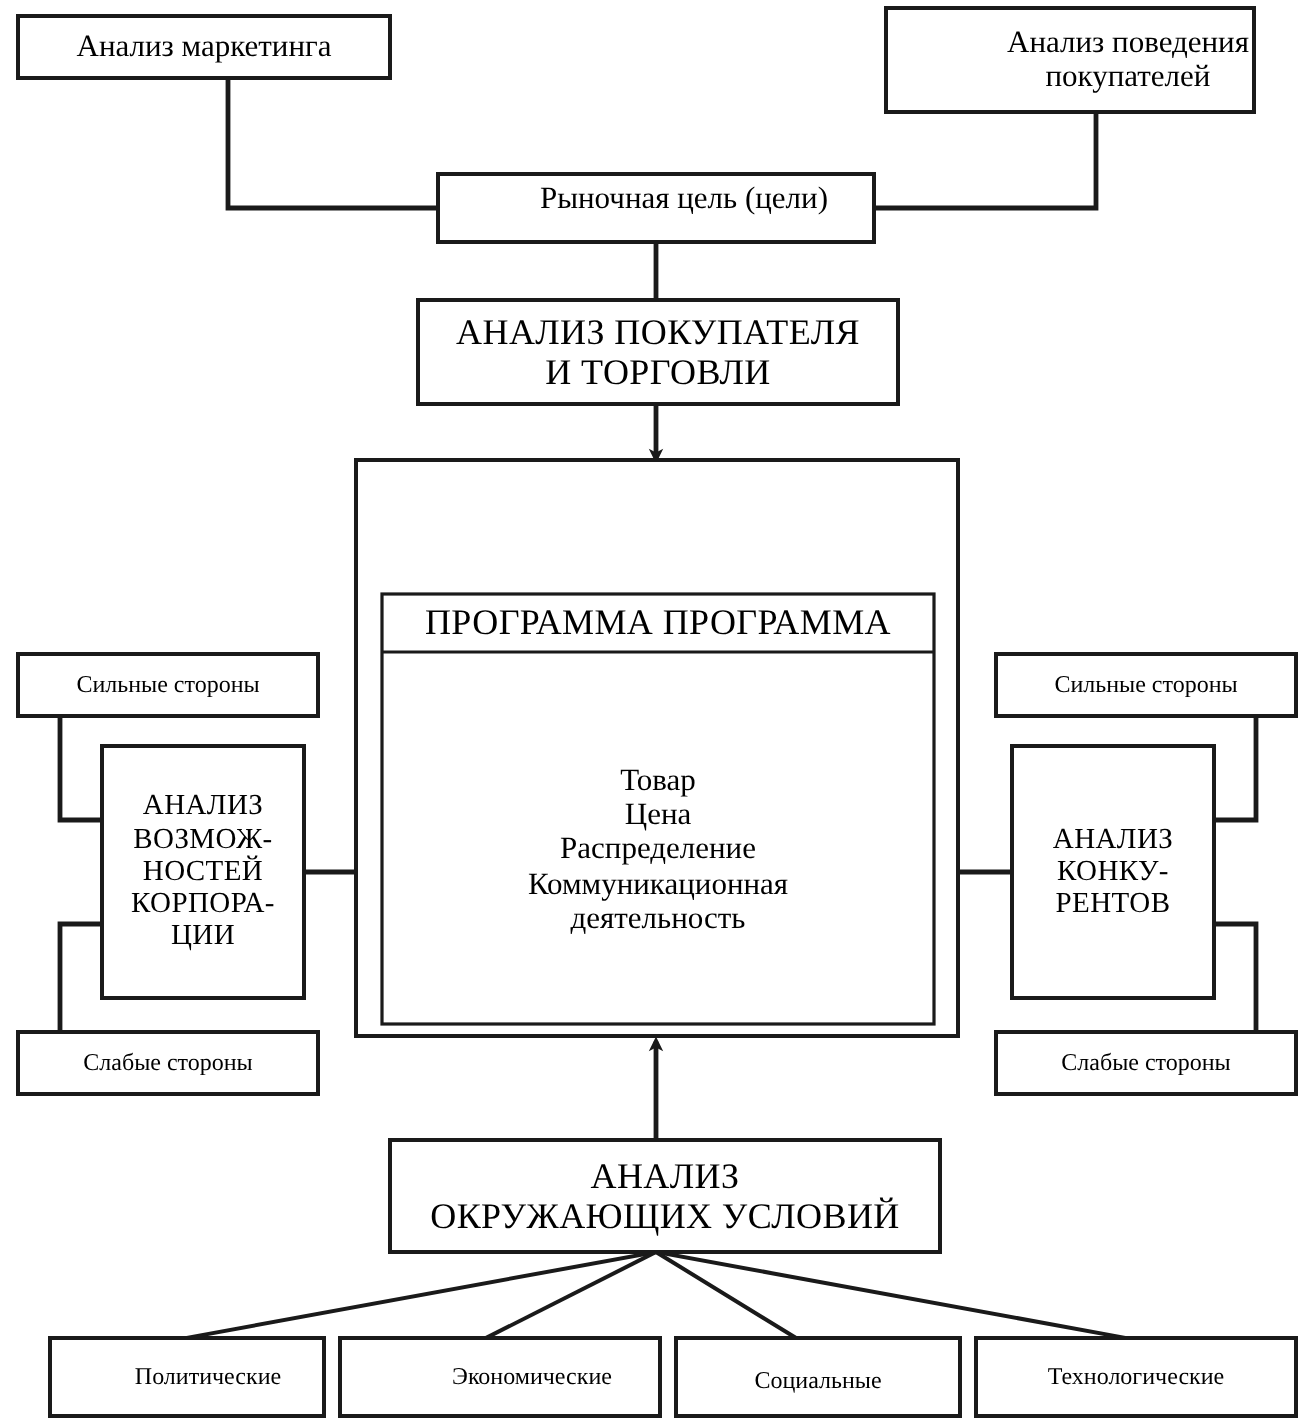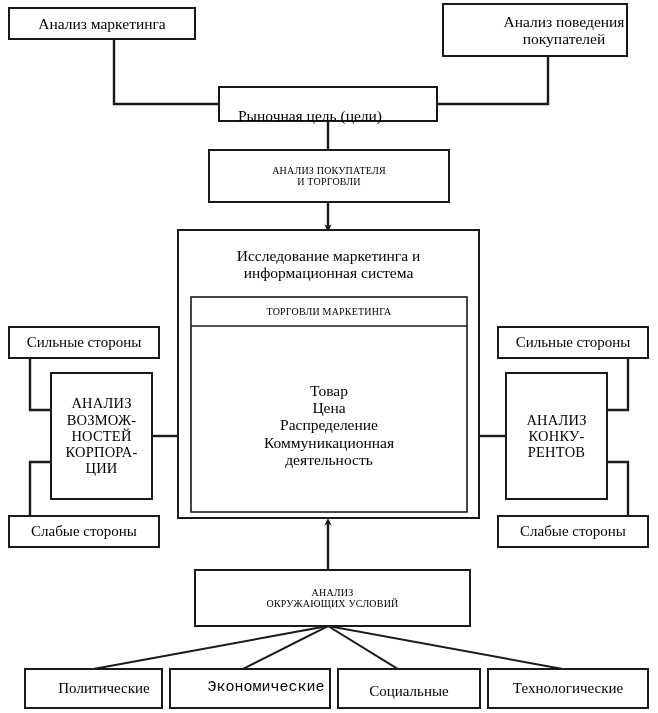--- a/index.html
+++ b/index.html
@@ -59,29 +59,29 @@
     pointer-events: none;
     white-space: pre-line;
   }
   .lbl-serif-reg {
     font-family: "Liberation Serif", "DejaVu Serif", serif;
     font-size: 15.5px;
     font-weight: 400;
   }
   .lbl-serif-caps {
     font-family: "Liberation Serif", "DejaVu Serif", serif;
-    font-size: 10px;
+    font-size: 18px;
     font-weight: 400;
     letter-spacing: 0.2px;
   }
   .lbl-small {
     font-size: 14.5px;
   }
   .lbl-mid {
-    font-size: 15px;
+    font-size: 12px;
   }
 </style>
 </head>
 <body>
 
 <div id="diagram-root">
 
   <svg class="diagram-canvas" viewBox="0 0 658 713" xmlns="http://www.w3.org/2000/svg">
     <defs>
       <marker id="arrowhead" markerWidth="9" markerHeight="9" refX="4.2" refY="4.2" orient="auto" markerUnits="userSpaceOnUse">
@@ -140,29 +140,27 @@
     <rect class="box-rect" x="170" y="669" width="160" height="39"></rect>
     <rect class="box-rect" x="338" y="669" width="142" height="39"></rect>
     <rect class="box-rect" x="488" y="669" width="160" height="39"></rect>
   </svg>
 
   <div class="box-label lbl-serif-reg" style="left:9px; top:8px; width:186px; height:31px;">Анализ маркетинга</div>
 
   <div class="box-label lbl-serif-reg" style="left:454px; top:4px; width:220px; height:52px;">Анализ поведения
 покупателей</div>
 
-  <div class="box-label lbl-serif-reg" style="left:219px; top:99px; width:182px; height:34px;">Рыночная цель (цели)</div>
+  <div class="box-label lbl-serif-reg" style="left:219px; top:83px; width:182px; height:34px;padding-left:32px;">Рыночная цель (цели)</div>
 
   <div class="box-label lbl-serif-caps" style="left:209px; top:150px; width:240px; height:52px;">АНАЛИЗ ПОКУПАТЕЛЯ
 И ТОРГОВЛИ</div>
 
-  <div class="box-label lbl-serif-reg" style="left:178px; top:236px; width:301px; height:56px;">Исследование маркетинга и
-информационная система</div>
 
-  <div class="box-label lbl-serif-caps" style="left:191px; top:297px; width:276px; height:29px;">ТОРГОВЛИ МАРКЕТИНГА</div>
+  <div class="box-label lbl-serif-caps" style="left:191px; top:297px; width:276px; height:29px;">ПРОГРАММА ПРОГРАММА</div>
 
   <div class="box-label lbl-serif-reg" style="left:191px; top:355px; width:276px; height:140px;">Товар
 Цена
 Распределение
 Коммуникационная
 деятельность</div>
 
   <div class="box-label lbl-serif-reg lbl-mid" style="left:9px; top:327px; width:150px; height:31px;">Сильные стороны</div>
 
   <div class="box-label lbl-serif-caps lbl-small" style="left:51px; top:373px; width:101px; height:126px;">АНАЛИЗ
@@ -179,19 +177,19 @@
 КОНКУ-
 РЕНТОВ</div>
 
   <div class="box-label lbl-serif-reg lbl-mid" style="left:498px; top:516px; width:150px; height:31px;">Слабые стороны</div>
 
   <div class="box-label lbl-serif-caps" style="left:195px; top:570px; width:275px; height:56px;">АНАЛИЗ
 ОКРУЖАЮЩИХ УСЛОВИЙ</div>
 
   <div class="box-label lbl-serif-reg lbl-mid" style="left:25px; top:669px; width:158px; height:39px;">Политические</div>
 
-  <div class="box-label lbl-serif-reg lbl-mid" style="left:170px; top:669px; width:192px; height:39px;font-family:Liberation Mono, monospace;">Экономические</div>
+  <div class="box-label lbl-serif-reg lbl-mid" style="left:170px; top:669px; width:192px; height:39px;">Экономические</div>
 
   <div class="box-label lbl-serif-reg lbl-mid" style="left:338px; top:669px; width:142px; height:44px;">Социальные</div>
 
   <div class="box-label lbl-serif-reg lbl-mid" style="left:488px; top:669px; width:160px; height:39px;">Технологические</div>
 
 </div>
 
 </body></html>

